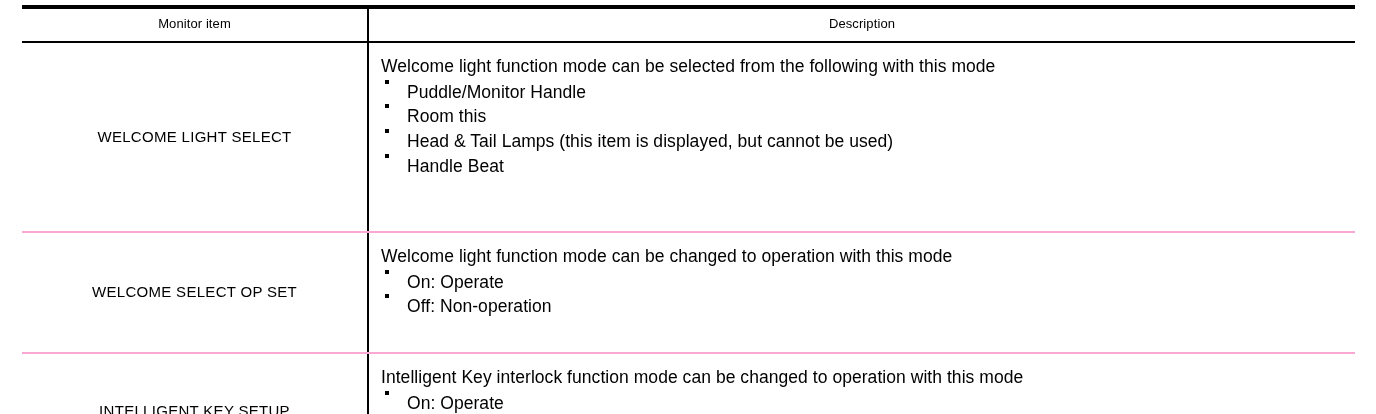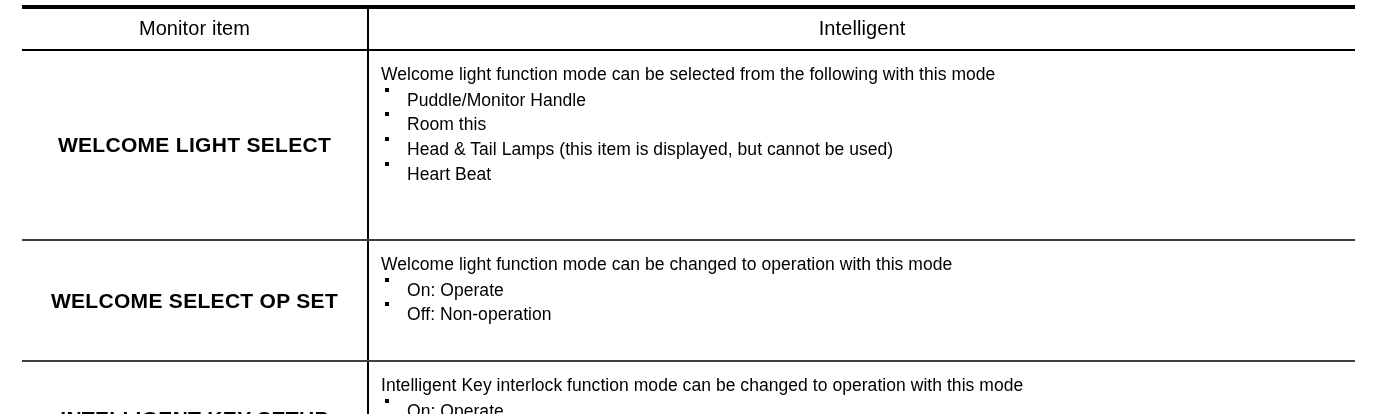--- a/index.html
+++ b/index.html
@@ -40,49 +40,48 @@
 
   table.spec col.c-item { width: 346px; }
   table.spec col.c-desc { width: 987px; }
 
   
   table.spec thead tr.header-row > th {
     border-top: 4px solid #000;
     border-bottom: 2px solid #000;
   }
   table.spec tbody tr > td {
-    border-bottom: 2px solid #404040;
+    border-bottom: 2px solid #f9a8d4;
   }
   table.spec tbody tr.last-row > td {
     border-bottom: 4px solid #000;
   }
 
   
   table.spec th.col-item,
   table.spec td.col-item {
     border-right: 2px solid #000;
   }
 
   th.col-item, th.col-desc {
     font-weight: normal;
-    font-size: 20px;
+    font-size: 13px;
     letter-spacing: 0.1px;
     text-align: center;
     padding: 8px 0 9px 0;
     line-height: 1.15;
   }
 
   td.col-item {
     text-align: center;
     vertical-align: middle;
-    font-size: 21px;
+    font-size: 15px;
     letter-spacing: 0.3px;
     padding: 4px 6px;
     line-height: 1.2;
-    font-weight: bold;
   }
 
   td.col-desc {
     text-align: left;
     vertical-align: top;
     font-size: 17.5px;
     letter-spacing: 0.05px;
     padding: 12px 0 13px 12px;
     line-height: 1.0;
   }
@@ -128,21 +127,21 @@
 <div id="page">
   <div class="table-wrap">
     <table class="spec">
       <colgroup>
         <col class="c-item">
         <col class="c-desc">
       </colgroup>
       <thead>
         <tr class="header-row">
           <th class="col-item">Monitor item</th>
-          <th class="col-desc">Intelligent</th>
+          <th class="col-desc">Description</th>
         </tr>
       </thead>
       <tbody>
 
         <tr class="row-welcome-select">
           <td class="col-item">WELCOME LIGHT SELECT</td>
           <td class="col-desc">
             <p class="desc-lead">Welcome light function mode can be selected from the following with this mode</p>
             <ul class="desc-list">
               <li>
@@ -152,21 +151,21 @@
               <li>
                 <span class="bullet"></span>
                 <span>Room this</span>
               </li>
               <li>
                 <span class="bullet"></span>
                 <span>Head &amp; Tail Lamps (this item is displayed, but cannot be used)</span>
               </li>
               <li>
                 <span class="bullet"></span>
-                <span>Heart Beat</span>
+                <span>Handle Beat</span>
               </li>
             </ul>
           </td>
         </tr>
 
         <tr class="row-welcome-op">
           <td class="col-item">WELCOME SELECT OP SET</td>
           <td class="col-desc">
             <p class="desc-lead">Welcome light function mode can be changed to operation with this mode</p>
             <ul class="desc-list">

